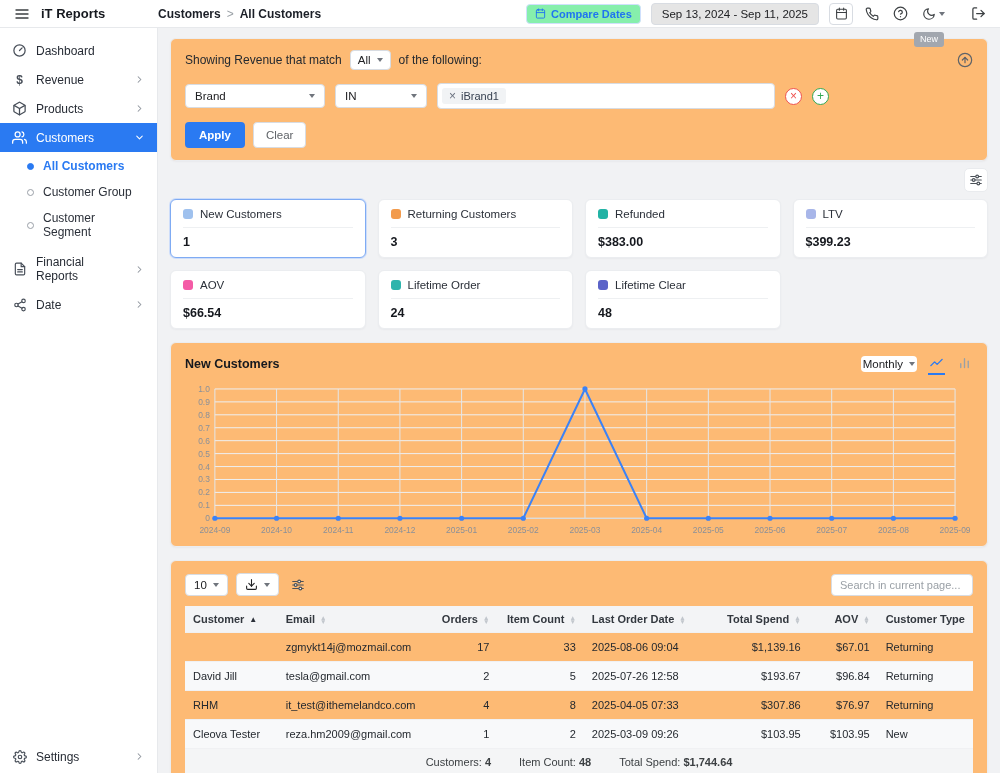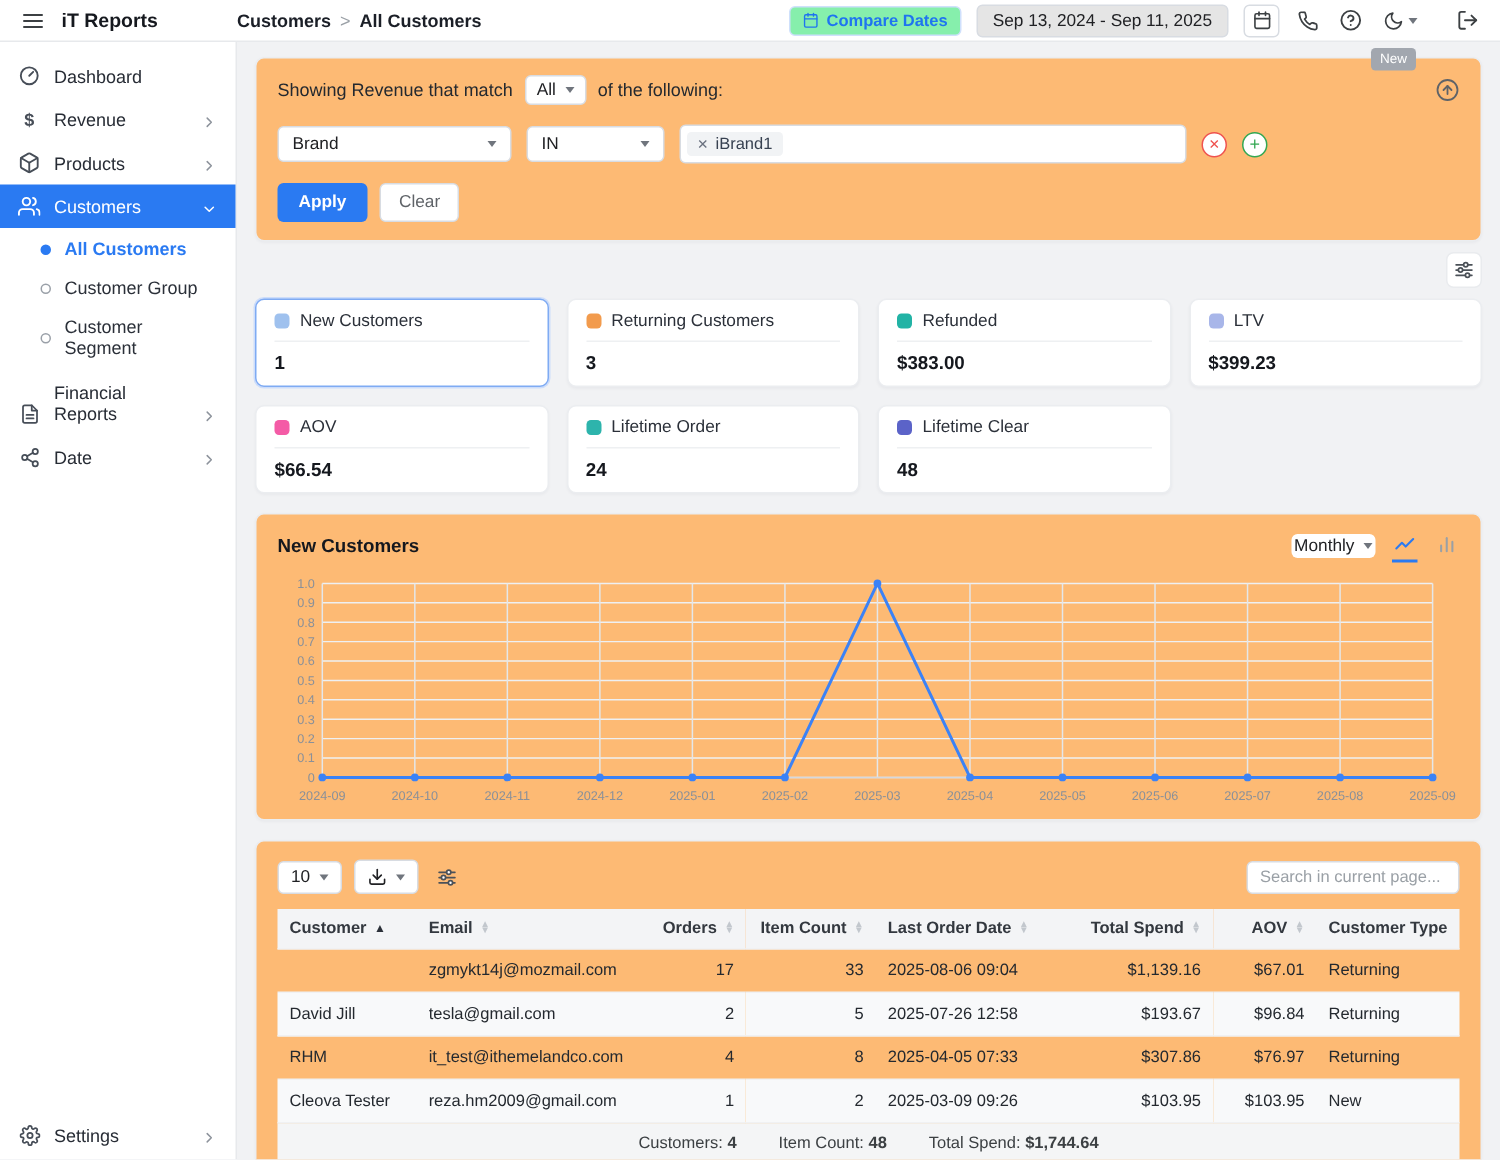--- a/index.html
+++ b/index.html
@@ -17,42 +17,42 @@
   .compare-btn{display:flex;align-items:center;gap:5px;background:#86efac;border:1px solid #cfe0fc;color:#1f74f0;font-weight:700;font-size:11px;border-radius:4px;padding:3px 8px;cursor:pointer;font-family:inherit;}
   .date-range{display:flex;align-items:center;border:1px solid #d8dce2;border-radius:4px;background:#e5e5e5;cursor:pointer;padding:3px 10px;font-size:11.5px;color:#202124;height:22px;}
   .date-icon-btn{border:1px solid #d8dce2;border-radius:4px;background:#fff;height:22px;width:24px;display:flex;align-items:center;justify-content:center;color:#3c4043;cursor:pointer;}
   .theme-btn{gap:3px;}
   .caret{width:0;height:0;border-left:3.5px solid transparent;border-right:3.5px solid transparent;border-top:4px solid #70757d;display:inline-block;}
   .logout-btn{margin-left:12px;}
   .tooltip-badge{position:absolute;top:32px;right:56px;background:#a2a7af;color:#fff;font-size:9px;padding:2px 6px;border-radius:3px;line-height:1.2;}
   
   .layout{display:flex;flex:1;min-height:0;}
   .sidebar{width:158px;background:#fff;border-right:1px solid #e7e9ec;display:flex;flex-direction:column;padding-top:8px;flex:0 0 auto;}
-  .nav-item{display:flex;align-items:flex-end;gap:9px;padding:7px 12px;font-size:12px;color:#272c35;cursor:pointer;}
+  .nav-item{display:flex;align-items:center;gap:9px;padding:7px 12px;font-size:12px;color:#272c35;cursor:pointer;}
   .nav-icon{width:15px;height:15px;color:#474e58;display:flex;align-items:center;justify-content:center;flex:0 0 auto;font-weight:700;}
   .nav-chevron{margin-left:auto;color:#8d939c;display:flex;}
   .nav-item.active{background:#2a7af2;color:#fff;}
   .nav-item.active .nav-icon,.nav-item.active .nav-chevron{color:#fff;}
   .subnav{padding:1px 0 3px;}
   .subnav-item{display:flex;align-items:center;gap:9px;padding:6px 12px 6px 27px;font-size:12px;color:#2b3039;cursor:pointer;}
   .bullet{width:7px;height:7px;border-radius:50%;border:1.5px solid #9aa0a8;flex:0 0 auto;}
   .subnav-item.active{color:#2a7af2;font-weight:700;}
   .subnav-item.active .bullet{background:#2a7af2;border-color:#2a7af2;}
   .sidebar-bottom{margin-top:auto;padding-bottom:2px;}
   
   .main{flex:1;padding:10px 12px 10px;overflow:hidden;display:flex;flex-direction:column;}
   .card{background:#fdba74;border-radius:6px;border:1px solid #ebedf0;box-shadow:0 1px 2px rgba(16,24,40,.04);}
   .filter-card{padding:11px 14px 12px;}
   .filter-sentence{display:flex;align-items:center;gap:8px;font-size:12px;color:#24292f;}
   .mini-select{display:inline-flex;align-items:center;gap:6px;border:1px solid #d8dce2;background:#fff;border-radius:4px;padding:3px 7px;font-size:11.5px;cursor:pointer;color:#202124;font-family:inherit;}
   .mini-select.plain{border:none;padding:2px 2px;}
   .collapse-btn{margin-left:auto;background:none;border:none;cursor:pointer;color:#5f6368;display:flex;}
   .filter-row{display:flex;align-items:center;gap:10px;margin-top:13px;}
   .select{display:flex;align-items:center;justify-content:space-between;border:1px solid #d8dce2;border-radius:4px;background:#fff;padding:5px 9px;font-size:11.5px;cursor:pointer;color:#202124;font-family:inherit;}
-  .field-select{width:156px;}
+  .field-select{width:140px;}
   .op-select{width:92px;}
   .tag-input{flex:0 0 338px;border:1px solid #d8dce2;border-radius:4px;min-height:26px;display:flex;align-items:center;padding:2px 4px;background:#fff;gap:4px;cursor:text;}
   .chip{display:inline-flex;align-items:center;gap:5px;background:#f1f3f5;border-radius:3px;padding:2px 7px;font-size:11px;color:#374151;}
   .chip-x{color:#6b7280;cursor:pointer;font-size:12px;line-height:1;}
   .cond-btn{width:17px;height:17px;border-radius:50%;background:#fff;display:flex;align-items:center;justify-content:center;font-size:12px;line-height:1;cursor:pointer;padding:0;}
   .cond-btn.remove{border:1.4px solid #ef5350;color:#ef5350;}
   .cond-btn.add{border:1.4px solid #34a853;color:#34a853;}
   .filter-actions{display:flex;gap:8px;margin-top:13px;}
   .btn-primary{background:#2a7af2;color:#fff;border:none;border-radius:4px;padding:6px 14px;font-size:11.5px;font-weight:700;cursor:pointer;font-family:inherit;}
   .btn-secondary{background:#fff;color:#5f6368;border:1px solid #d8dce2;border-radius:4px;padding:6px 12px;font-size:11.5px;cursor:pointer;font-family:inherit;}

